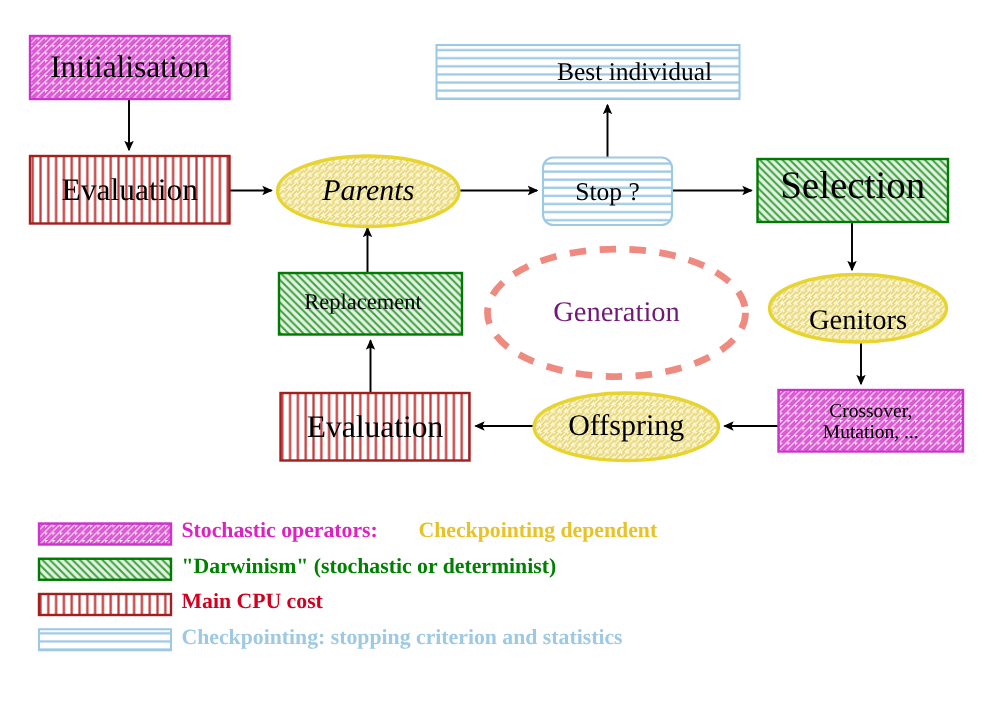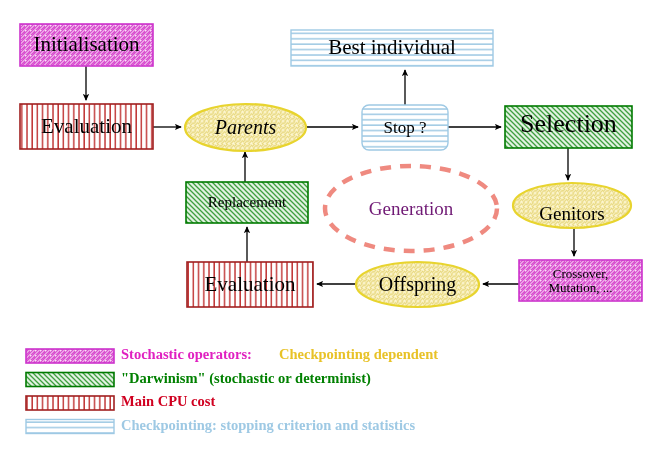--- a/index.html
+++ b/index.html
@@ -114,24 +114,24 @@
         <rect x="26" y="419.5" width="88" height="14" fill="url(#pat-blue-horizontal)" stroke="#9ec9e4" stroke-width="1.4"></rect>
       </g>
   </svg>
 
   <div id="labels-layer">
       <div class="node-label" style="left: 20px; top: 24px; width: 133px; height: 42px; font-size: 21px;">Initialisation</div>
       <div class="node-label" style="left: 20px; top: 104px; width: 133px; height: 45px; font-size: 21px;">Evaluation</div>
       <div class="node-label" style="left: 185px; top: 104px; width: 121px; height: 47px; font-size: 20px; font-style: italic;">Parents</div>
       <div class="node-label" style="left: 362px; top: 105px; width: 86px; height: 45px; font-size: 17px;">Stop ?</div>
       <div class="node-label" style="left: 505px; top: 106px; width: 127px; height: 36px; font-size: 26px;">Selection</div>
-      <div class="node-label" style="left: 291px; top: 30px; width: 202px; height: 36px; font-size: 21px;">Best individual</div>
+      <div class="node-label" style="left: 291px; top: 30px; width: 202px; height: 36px; font-size: 17px; padding-left: 31px;">Best individual</div>
       <div class="node-label" style="left: 513px; top: 183px; width: 118px; height: 61px; font-size: 19px;">Genitors</div>
       <div class="node-label" style="left: 325px; top: 166px; width: 172px; height: 85px; font-size: 19px; color: #701a75;">Generation</div>
-      <div class="node-label" style="left: 186px; top: 182px; width: 122px; height: 41px; font-size: 15px;">Replacement</div>
+      <div class="node-label" style="left: 186px; top: 182px; width: 112px; height: 41px; font-size: 15px;">Replacement</div>
       <div class="node-label" style="left: 519px; top: 260px; width: 123px; height: 41px; font-size: 13px;">Crossover,
 Mutation, ...</div>
       <div class="node-label" style="left: 356px; top: 262px; width: 123px; height: 45px; font-size: 20px;">Offspring</div>
       <div class="node-label" style="left: 187px; top: 262px; width: 126px; height: 45px; font-size: 21px;">Evaluation</div>
     </div>
   <div id="legend-layer">
       <div class="legend-text" style="left: 121px; top: 346px; color: rgb(224, 32, 192);">Stochastic operators:</div>
       <div class="legend-text" style="left: 279px; top: 346px; color: rgb(232, 194, 39);">Checkpointing dependent</div>
       <div class="legend-text" style="left: 121px; top: 369.5px; color: rgb(0, 128, 0);">"Darwinism" (stochastic or determinist)</div>
       <div class="legend-text" style="left: 121px; top: 393px; color: rgb(208, 0, 32);">Main CPU cost</div>

